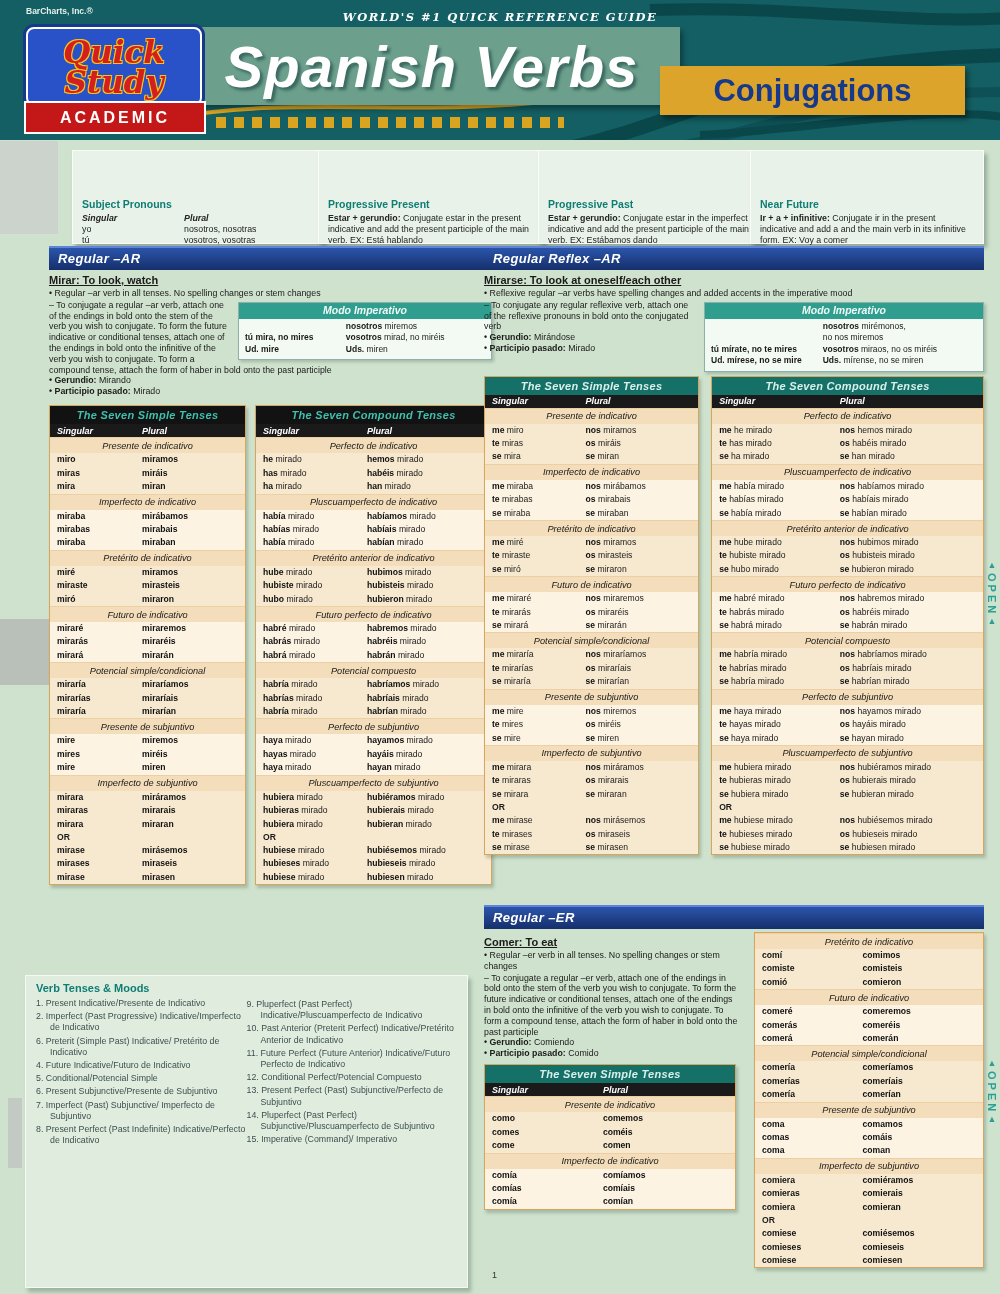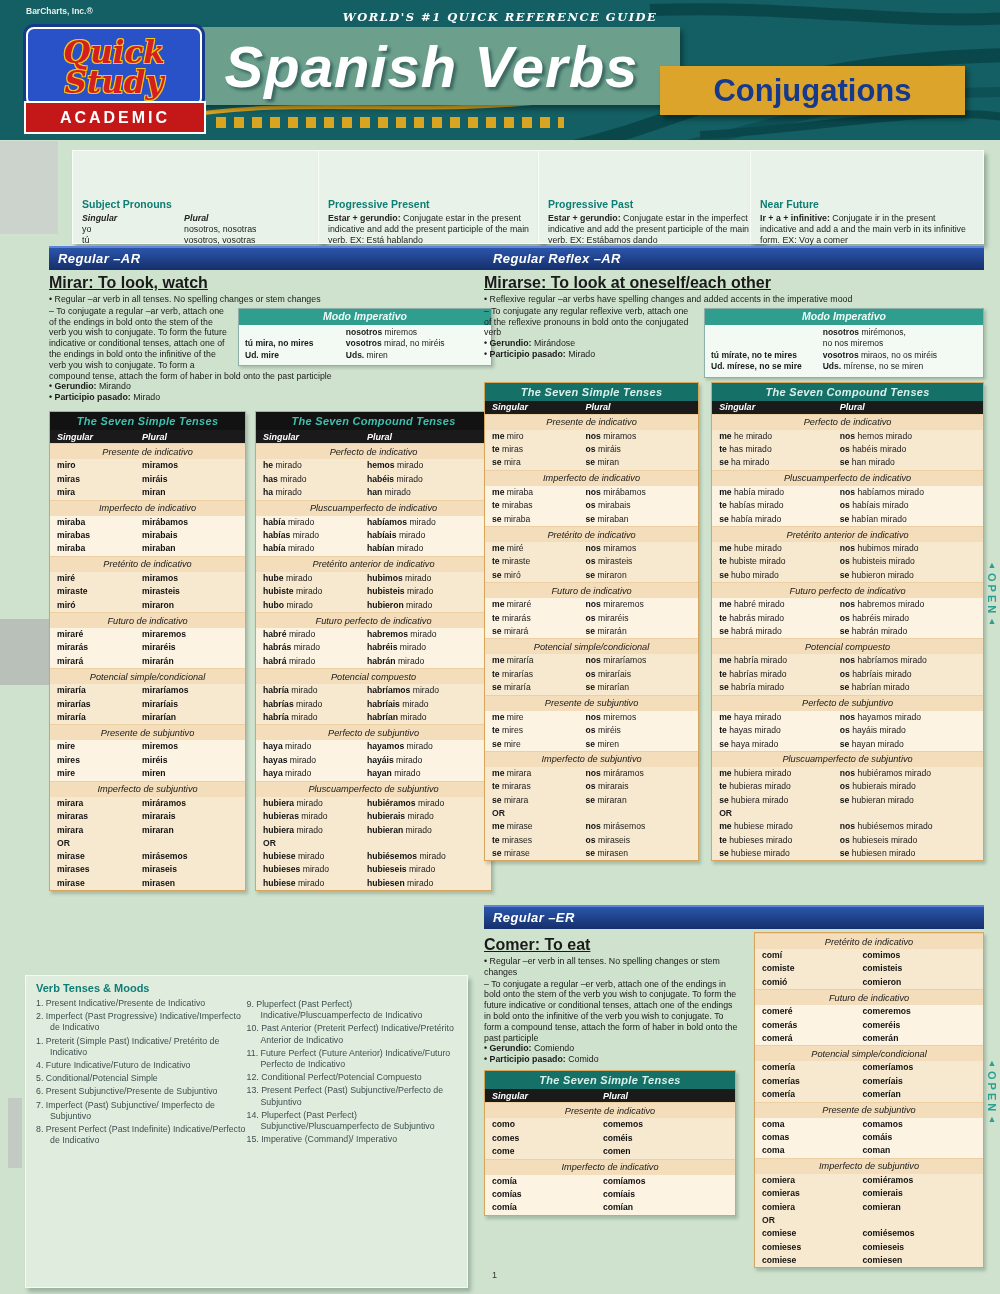--- a/index.html
+++ b/index.html
@@ -41,21 +41,21 @@
   .ibox-title{color:#0e7d74;font-weight:bold;font-size:10.5px;margin-bottom:3px;margin-top:43px;}
   .sp-row{display:flex;}
   .sp-row span:first-child{width:44%;}
   .sp-row.hdr{font-weight:bold;font-style:italic;}
   .ibox .lead{font-weight:bold;}
 
   
   .sec{position:absolute;}
   .sec-head{background:linear-gradient(#2b55ab,#152f6b);border-top:2px solid #5f83d6;color:#fff;
     font-weight:bold;font-style:italic;font-size:13px;padding:3px 9px 4px;letter-spacing:.4px;}
-  .verb-line{font-weight:bold;font-size:16px;text-decoration:underline;margin:4px 0 2px;}
+  .verb-line{font-weight:bold;font-size:11px;text-decoration:underline;margin:4px 0 2px;}
   .para{font-size:8.8px;line-height:10.8px;}
   .para.b2{margin-top:1px;}
   .gline{font-size:8.8px;line-height:11px;}
   .gline .lbl{font-weight:bold;}
 
   
   .imp{border:1px solid #8fb0a8;background:#f3faf3;box-shadow:2px 2px 3px rgba(40,70,60,.25);}
   .imp.fl{float:right;margin:2px 0 4px 8px;}
   .imp-title{background:#2f9e8f;color:#eefaf5;font-weight:bold;font-style:italic;text-align:center;
     font-size:10.5px;padding:2px 0 3px;}
@@ -949,21 +949,21 @@
     </div>
   </div>
 </div>
 
 <div class="moods">
   <div class="moods-title">Verb Tenses &amp; Moods</div>
   <div class="moods-cols">
     <div class="moods-col">
         <div class="mitem">1. Present Indicative/Presente de Indicativo</div>
         <div class="mitem">2. Imperfect (Past Progressive) Indicative/Imperfecto de Indicativo</div>
-        <div class="mitem">1. Preterit (Simple Past) Indicative/ Pretérito de Indicativo</div>
+        <div class="mitem">6. Preterit (Simple Past) Indicative/ Pretérito de Indicativo</div>
         <div class="mitem">4. Future Indicative/Futuro de Indicativo</div>
         <div class="mitem">5. Conditional/Potencial Simple</div>
         <div class="mitem">6. Present Subjunctive/Presente de Subjuntivo</div>
         <div class="mitem">7. Imperfect (Past) Subjunctive/ Imperfecto de Subjuntivo</div>
         <div class="mitem">8. Present Perfect (Past Indefinite) Indicative/Perfecto de Indicativo</div>
       </div>
     <div class="moods-col">
         <div class="mitem">9. Pluperfect (Past Perfect) Indicative/Pluscuamperfecto de Indicativo</div>
         <div class="mitem">10. Past Anterior (Preterit Perfect) Indicative/Pretérito Anterior de Indicativo</div>
         <div class="mitem">11. Future Perfect (Future Anterior) Indicative/Futuro Perfecto de Indicativo</div>

